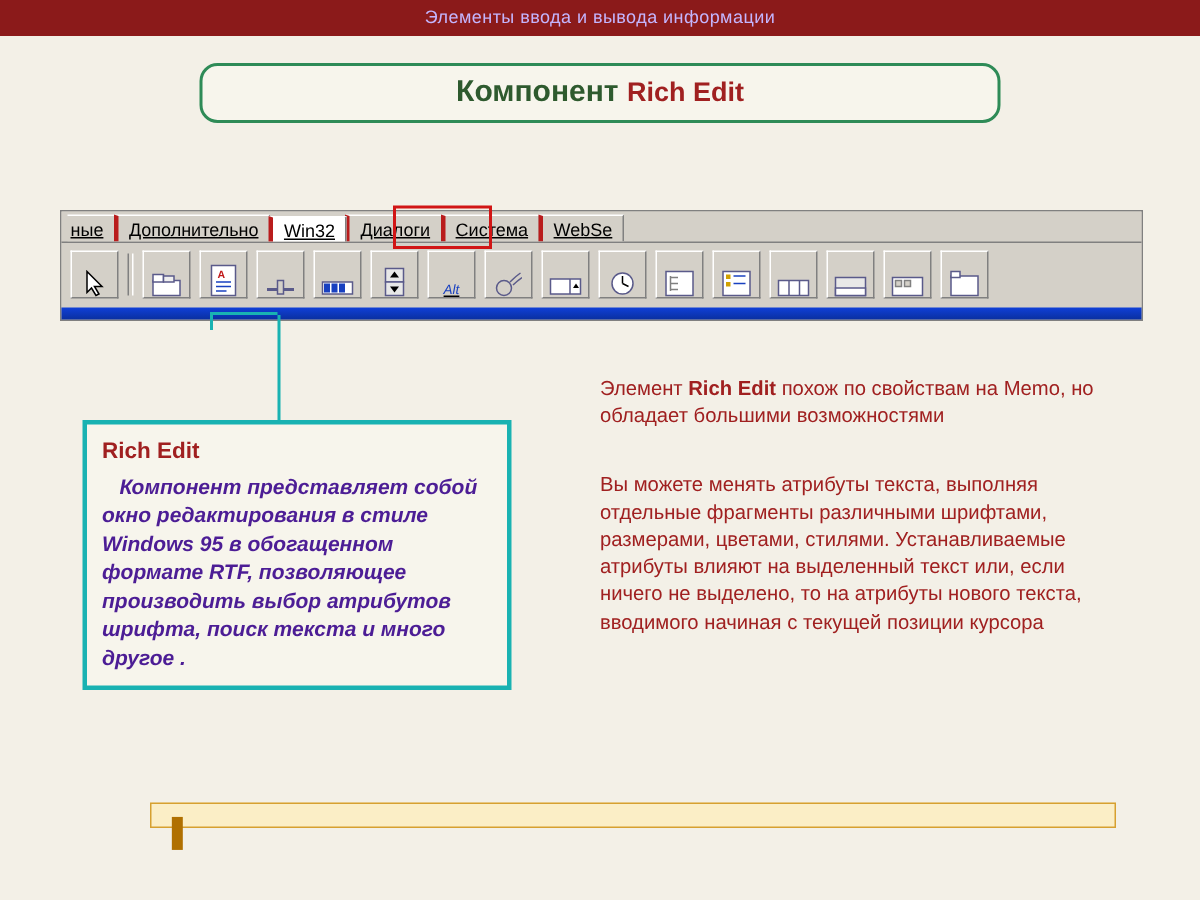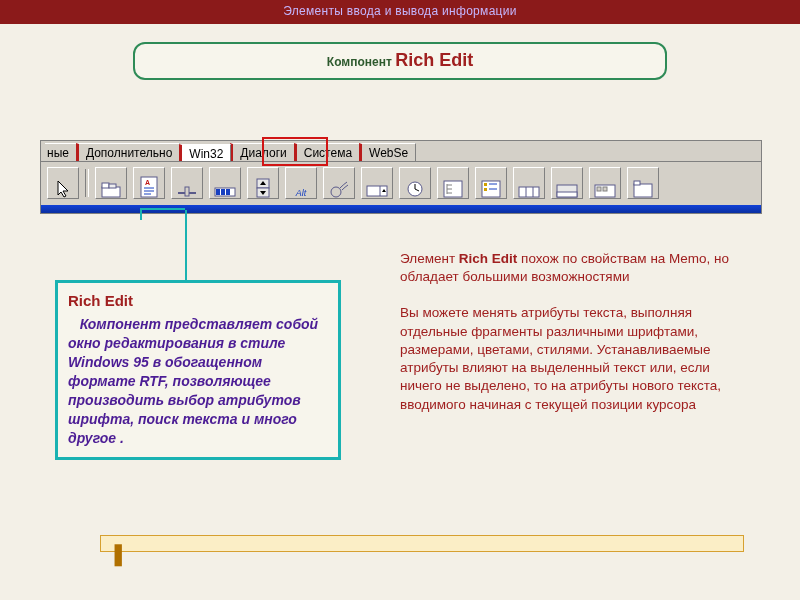--- a/index.html
+++ b/index.html
@@ -24,28 +24,29 @@
   }
   .title-box {
     margin: 18px auto 0;
     width: 530px;
     border: 2px solid #2e8b57;
     border-radius: 12px;
     background: #f7f5ec;
     padding: 6px 0 7px;
     text-align: center;
   }
-  .title-box .t1 { color: #2e5a2e; font-weight: bold; font-size: 12px; }
+  .title-box .t1 { color: #2e5a2e; font-weight: bold; font-size: 20px; }
   .title-box .t2 { color: #a02020; font-weight: bold; font-size: 18px; }
 
   
   .palette-wrap {
     position: absolute;
     left: 40px; top: 140px;
     width: 720px;
+    text-decoration: underline;
   }
   .palette {
     width: 720px;
     background: #d4d0c8;
     border: 1px solid #808080;
   }
   .tabs {
     display: flex;
     align-items: flex-end;
     height: 20px;
@@ -152,21 +153,21 @@
   .desc-box .bd { font-weight: bold; color:#4c1d95;font-style:italic; }
 
   .right-text {
     position: absolute;
     left: 400px; top: 250px;
     width: 340px;
     color: #a02020;
     font-size: 13.5px;
     line-height: 1.35;
   }
-  .right-text .p1 { margin-bottom: 18px; }
+  .right-text .p1 { margin-bottom: 28px; }
   .right-text .b { font-weight: bold; }
 
   .note-box {
     position: absolute;
     left: 100px; top: 535px;
     width: 600px;
     border: 1px solid #d6a030;
     background: #fbeec6;
     padding: 7px 12px 8px 30px;
     font-size: 13px;

